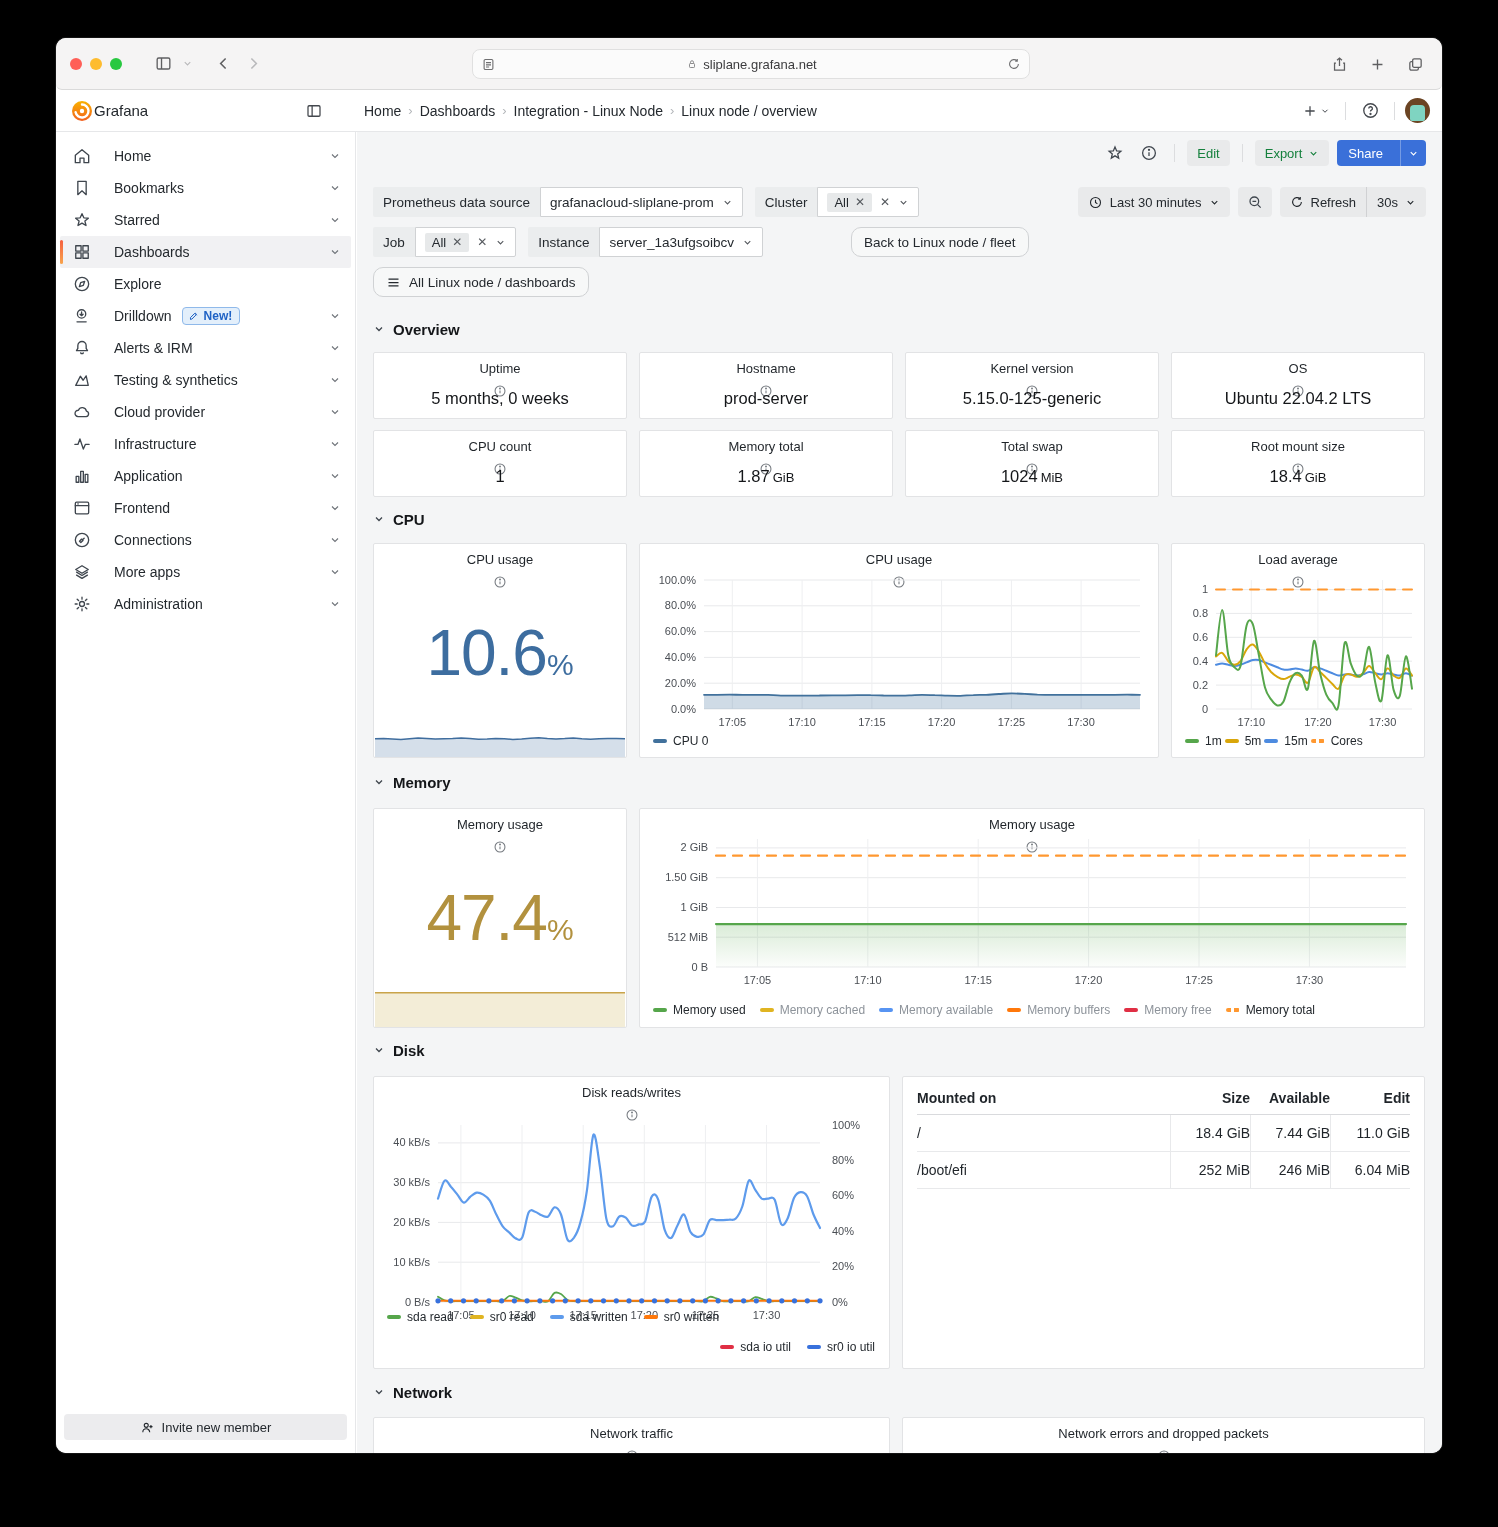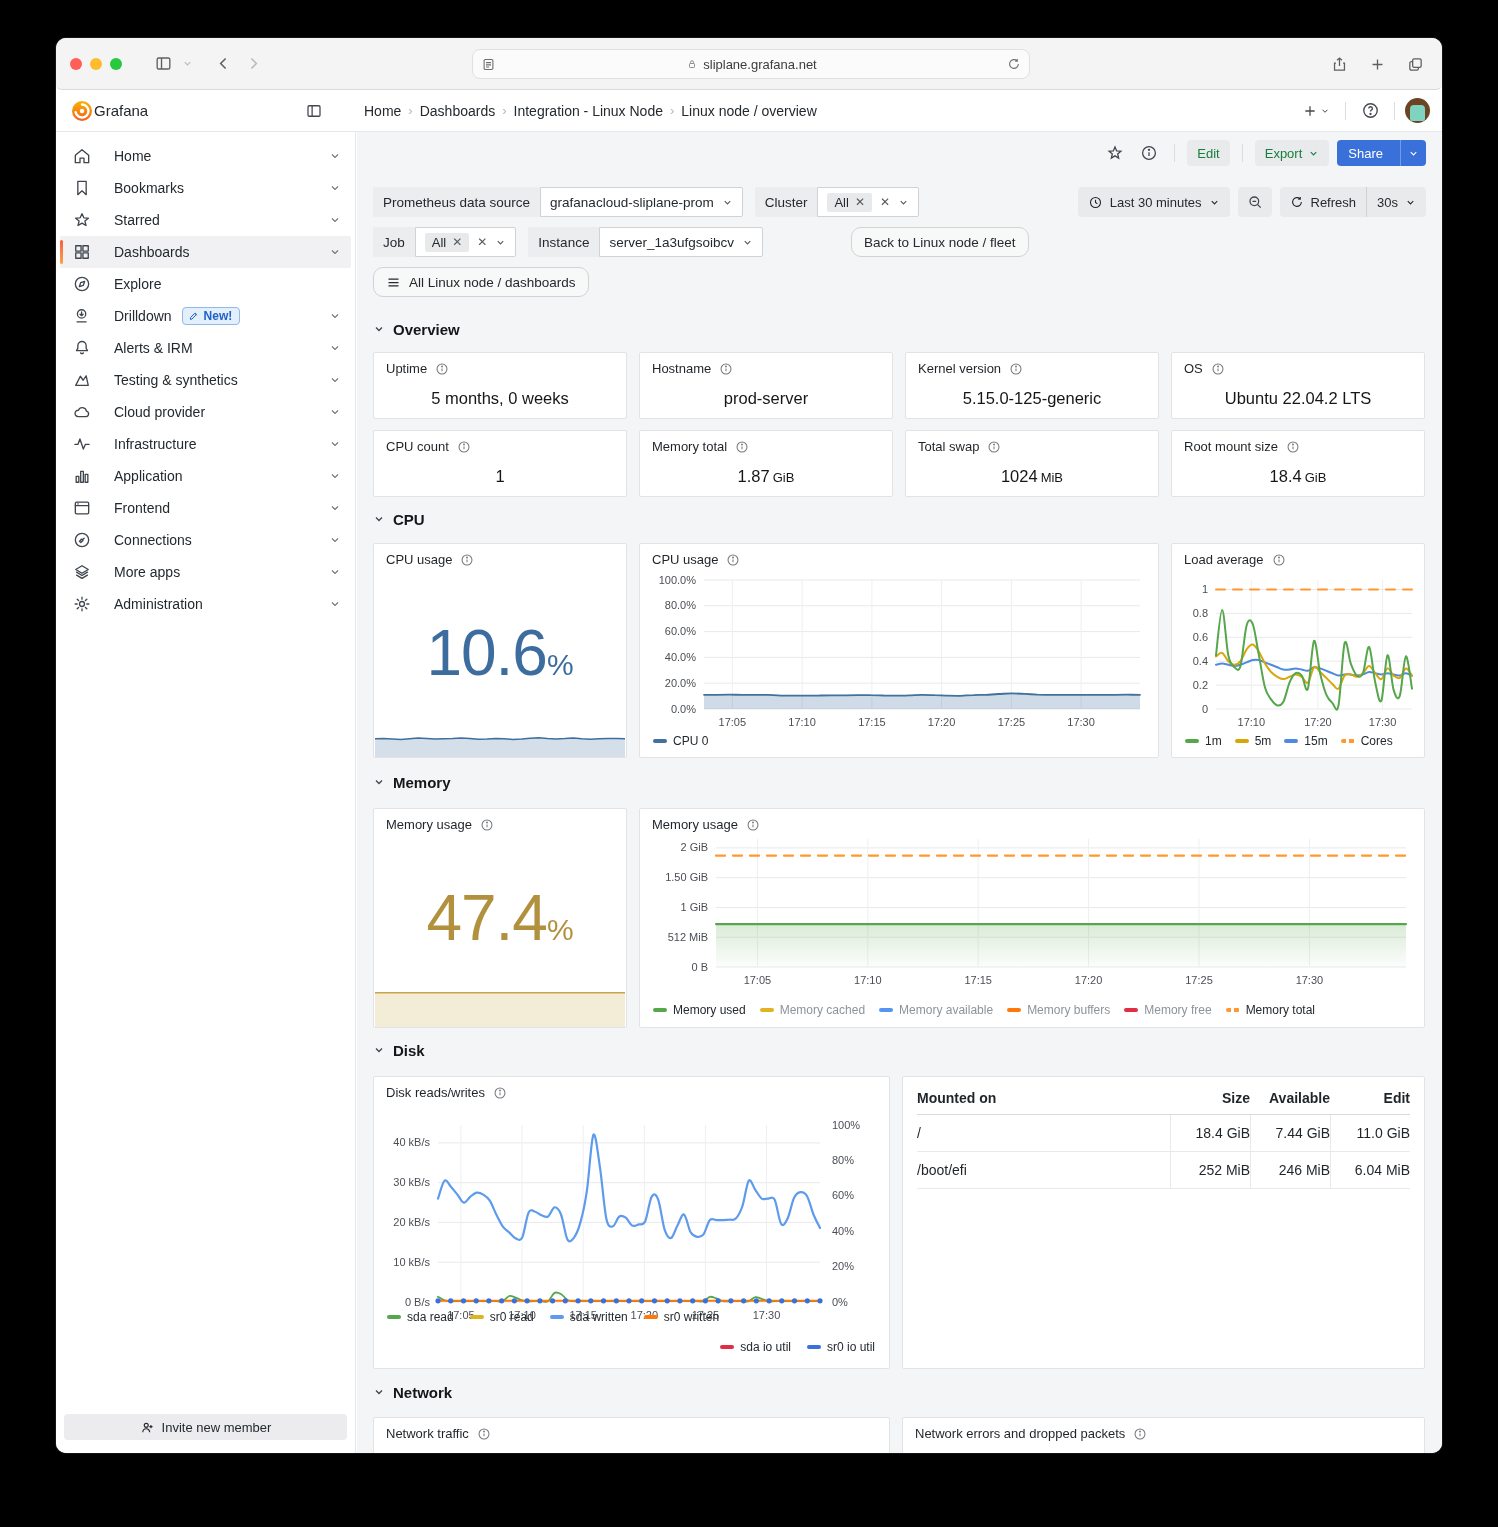--- a/index.html
+++ b/index.html
@@ -79,21 +79,21 @@
   .split .seg { display:flex; align-items:center; gap:7px; padding:0 10px; font-size:13px; font-weight:500; color:#24292e; cursor:pointer; }
   .split .seg + .seg { border-left:1px solid #d0d1d3; }
   .iconbtn { width:34px; height:30px; background:#e9eaeb; border-radius:4px; display:flex; align-items:center; justify-content:center; color:#3f464e; cursor:pointer; }
 
   .sec-header { display:flex; align-items:center; gap:8px; height:20px; font-size:15px; font-weight:600; color:#141619; cursor:pointer; }
   .sec-header .chev { color:#3f464e; }
   .mt-ov { margin-top:22px; } .mt-cpu { margin-top:12px; } .mt-mem { margin-top:14px; } .mt-disk { margin-top:12px; } .mt-net { margin-top:13px; }
 
   .grid4 { display:grid; grid-template-columns:repeat(4,254px); gap:11px 12px; margin-top:13px; }
   .panel { background:#fff; border:1px solid #e2e3e5; border-radius:2px; position:relative; overflow:hidden; }
-  .p-title { display:flex; align-items:center; gap:8px; padding:8px 12px 0 12px; font-size:13px; font-weight:500; color:#1f2429; }
+  .p-title { display:flex; align-items:center; gap:8px; padding:8px 12px 0 12px; font-size:13px; font-weight:500; color:#1f2429;flex-direction:column; }
   .info-ic { color:#74797f; display:flex; }
   .stat-panel { height:67px; }
   .stat-value { position:absolute; left:0; right:0; top:36px; text-align:center; font-size:16.5px; font-weight:500; color:#141619; }
   .stat-value .unit { font-size:13px; margin-left:3px; }
 
   .row-cpu { display:grid; grid-template-columns:254px 520px 254px; gap:12px; margin-top:14px; }
   .row-mem { display:grid; grid-template-columns:254px 786px; gap:12px; margin-top:16px; }
   .row-disk { display:grid; grid-template-columns:517px 523px; gap:12px; margin-top:16px; }
   .row-net { display:grid; grid-template-columns:517px 523px; gap:12px; margin-top:15px; }
   .h215 { height:215px; } .h220 { height:220px; } .h293 { height:293px; } .h70 { height:70px; }
@@ -827,21 +827,21 @@
             <text class="tick-label" x="79.3" y="182" text-anchor="middle">17:10</text>
             <line x1="145.9" y1="36" x2="145.9" y2="165" stroke="#eeeff1"></line>
             <text class="tick-label" x="145.9" y="182" text-anchor="middle">17:20</text>
             <line x1="210.6" y1="36" x2="210.6" y2="165" stroke="#eeeff1"></line>
             <text class="tick-label" x="210.6" y="182" text-anchor="middle">17:30</text>
             <path d="M44.0 45.6 L240.0 45.6" fill="none" stroke="#ff9830" stroke-width="2" stroke-dasharray="9 8" stroke-linejoin="round" stroke-linecap="round"></path>
             <path d="M44.0 120.8C45.0 120.6 48.1 119.6 50.1 119.6C52.2 119.6 54.2 120.4 56.3 120.8C58.3 121.2 60.3 122.0 62.4 122.0C64.4 122.0 66.5 121.4 68.5 120.8C70.5 120.2 72.6 119.2 74.6 118.4C76.7 117.6 78.7 116.4 80.8 116.0C82.8 115.6 84.8 115.6 86.9 116.0C88.9 116.4 91.0 117.6 93.0 118.4C95.0 119.2 97.1 120.0 99.1 120.8C101.2 121.6 103.2 122.4 105.3 123.2C107.3 124.0 109.3 125.2 111.4 125.6C113.4 126.0 115.5 125.8 117.5 125.6C119.5 125.4 121.6 124.4 123.6 124.4C125.7 124.4 127.7 125.2 129.8 125.6C131.8 126.0 133.8 127.2 135.9 126.8C137.9 126.4 140.0 123.6 142.0 123.2C144.0 122.8 146.1 123.8 148.1 124.4C150.2 125.0 152.2 126.0 154.3 126.8C156.3 127.6 158.3 128.4 160.4 129.2C162.4 130.0 164.5 131.4 166.5 131.6C168.5 131.8 170.6 130.6 172.6 130.4C174.7 130.2 176.7 130.2 178.8 130.4C180.8 130.6 182.8 131.6 184.9 131.6C186.9 131.6 189.0 131.0 191.0 130.4C193.0 129.8 195.1 128.2 197.1 128.0C199.2 127.8 201.2 128.8 203.3 129.2C205.3 129.6 207.3 130.4 209.4 130.4C211.4 130.4 213.5 129.2 215.5 129.2C217.5 129.2 219.6 130.0 221.6 130.4C223.7 130.8 225.7 131.8 227.8 131.6C229.8 131.4 231.8 129.2 233.9 129.2C235.9 129.2 239.0 131.2 240.0 131.6" fill="none" stroke="#4d8be0" stroke-width="2" stroke-linejoin="round" stroke-linecap="round"></path>
             <path d="M44.0 112.4C45.0 111.8 48.1 108.1 50.1 108.9C52.2 109.7 54.2 115.2 56.3 117.2C58.3 119.2 60.3 120.8 62.4 120.8C64.4 120.8 66.5 119.8 68.5 117.2C70.5 114.6 72.6 108.1 74.6 105.3C76.7 102.5 78.7 100.1 80.8 100.5C82.8 100.9 84.8 104.5 86.9 107.7C88.9 110.9 91.0 116.2 93.0 119.6C95.0 123.0 97.1 125.8 99.1 128.0C101.2 130.2 103.2 131.6 105.3 132.8C107.3 133.9 109.3 135.1 111.4 135.1C113.4 135.1 115.5 133.5 117.5 132.8C119.5 132.0 121.6 130.4 123.6 130.4C125.7 130.4 127.7 131.4 129.8 132.8C131.8 134.1 133.8 140.3 135.9 138.7C137.9 137.1 140.0 125.0 142.0 123.2C144.0 121.4 146.1 126.2 148.1 128.0C150.2 129.8 152.2 132.0 154.3 133.9C156.3 135.9 158.3 138.1 160.4 139.9C162.4 141.7 164.5 146.1 166.5 144.7C168.5 143.3 170.6 133.9 172.6 131.6C174.7 129.2 176.7 130.2 178.8 130.4C180.8 130.6 182.8 132.9 184.9 132.8C186.9 132.6 189.0 131.0 191.0 129.2C193.0 127.4 195.1 122.0 197.1 122.0C199.2 122.0 201.2 127.0 203.3 129.2C205.3 131.4 207.3 135.9 209.4 135.1C211.4 134.3 213.5 125.0 215.5 124.4C217.5 123.8 219.6 130.0 221.6 131.6C223.7 133.1 225.7 135.1 227.8 133.9C229.8 132.8 231.8 124.8 233.9 124.4C235.9 124.0 239.0 130.4 240.0 131.6" fill="none" stroke="#d9a60a" stroke-width="2" stroke-linejoin="round" stroke-linecap="round"></path>
             <path d="M44.0 111.3C45.0 103.7 48.1 65.9 50.1 65.9C52.2 65.9 54.2 101.7 56.3 111.3C58.3 120.8 60.3 121.4 62.4 123.2C64.4 125.0 66.5 129.0 68.5 122.0C70.5 115.0 72.6 88.4 74.6 81.4C76.7 74.4 78.7 75.2 80.8 80.2C82.8 85.2 84.8 100.7 86.9 111.3C88.9 121.8 91.0 136.1 93.0 143.5C95.0 150.9 97.1 152.5 99.1 155.4C101.2 158.4 103.2 161.0 105.3 161.4C107.3 161.8 109.3 161.6 111.4 157.8C113.4 154.1 115.5 143.5 117.5 138.7C119.5 133.9 121.6 130.4 123.6 129.2C125.7 128.0 127.7 129.0 129.8 131.6C131.8 134.1 133.8 150.5 135.9 144.7C137.9 138.9 140.0 99.5 142.0 96.9C144.0 94.3 146.1 120.2 148.1 129.2C150.2 138.1 152.2 145.7 154.3 150.7C156.3 155.6 158.3 157.2 160.4 159.0C162.4 160.8 164.5 171.4 166.5 161.4C168.5 151.5 170.6 106.3 172.6 99.3C174.7 92.3 176.7 114.2 178.8 119.6C180.8 125.0 182.8 130.0 184.9 131.6C186.9 133.1 189.0 133.9 191.0 129.2C193.0 124.4 195.1 101.3 197.1 102.9C199.2 104.5 201.2 129.8 203.3 138.7C205.3 147.7 207.3 161.2 209.4 156.6C211.4 152.1 213.5 113.0 215.5 111.3C217.5 109.5 219.6 139.1 221.6 145.9C223.7 152.7 225.7 157.4 227.8 151.9C229.8 146.3 231.8 113.6 233.9 112.4C235.9 111.3 239.0 139.3 240.0 144.7" fill="none" stroke="#56a64b" stroke-width="2" stroke-linejoin="round" stroke-linecap="round"></path>
           </svg>
-        <div class="legend" id="leg-load-avg" style="left:13px; bottom:9px; gap:13px">
+        <div class="legend" id="leg-load-avg" style="left:13px; bottom:9px; gap:3px">
             <span class="leg-item">
               <span class="sw" style="background:#56a64b"></span>
               <span>1m</span>
             </span>
             <span class="leg-item">
               <span class="sw" style="background:#d9a60a"></span>
               <span>5m</span>
             </span>
             <span class="leg-item">
               <span class="sw" style="background:#4d8be0"></span>

